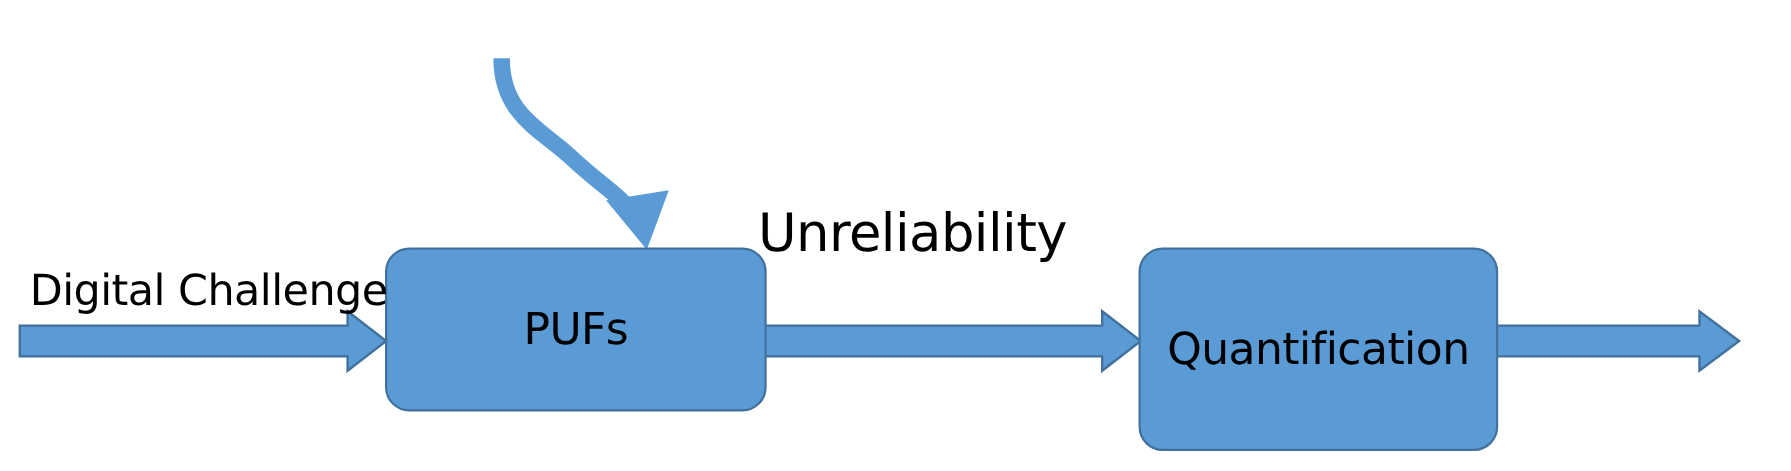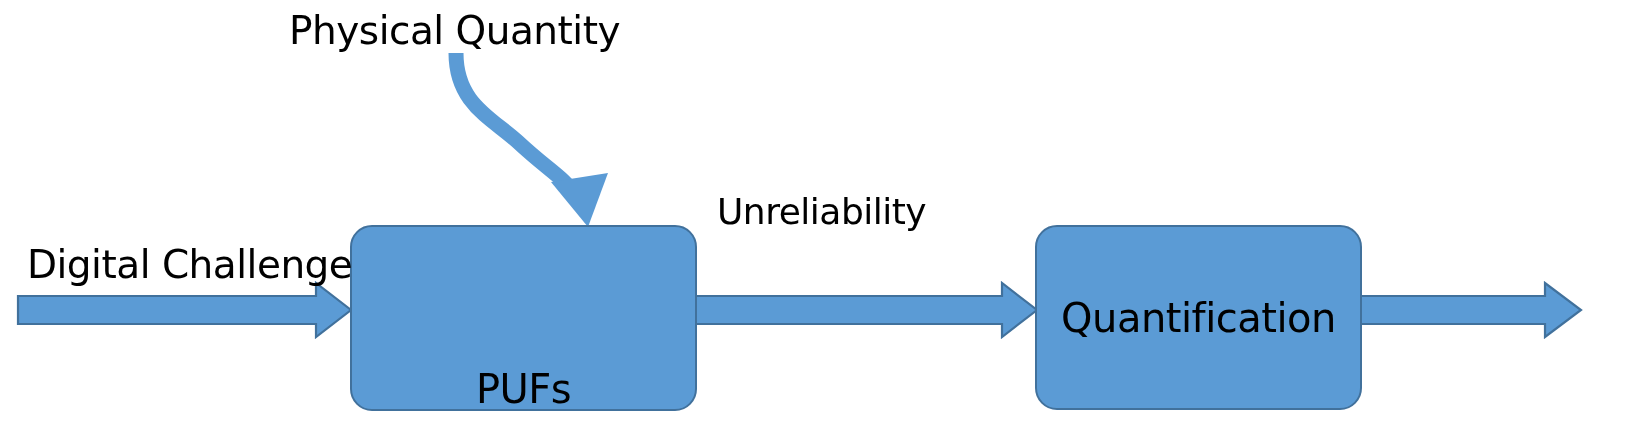--- a/index.html
+++ b/index.html
@@ -32,22 +32,21 @@
     color: #000000;
     line-height: 1;
     white-space: nowrap;
     letter-spacing: -0.5px;
   }
 
   #box-pufs {
     left: 350px;
     top: 225px;
     width: 347px;
-    height: 186px;
-    align-items: flex-end;
+    height: 149px;
   }
   #box-quantification {
     left: 1035px;
     top: 225px;
     width: 327px;
     height: 185px;
   }
 
   
   .diagram-label {
@@ -70,24 +69,23 @@
     font-size: 39px;
   }
   #label-digital-challenge {
     left: 27px;
     top: 245px;
     font-size: 39px;
   }
   #label-unreliability-response {
     left: 689px;
     top: 186px;
-    font-size: 36px;
+    font-size: 48px;
     text-align: right;
     line-height: 52px;
-    margin-left: 28px;
   }
   #label-unreliability-response .lbl-line {
     display: block;
   }
   #label-sensed-value {
     left: 1320px;
     top: 234px;
     font-size: 41px;
   }
 
@@ -129,21 +127,20 @@
   </svg>
 
   <div class="process-box" id="box-pufs" style="background:#5B9BD5; border:2px solid #41719C;">
     <span class="box-label">PUFs</span>
   </div>
 
   <div class="process-box" id="box-quantification" style="background:#5B9BD5; border:2px solid #41719C;">
     <span class="box-label">Quantification</span>
   </div>
 
-  <div class="diagram-label label-sans" id="label-physical-quantity">Physical Quantity</div>
 
   <div class="diagram-label label-sans" id="label-digital-challenge">Digital Challenge</div>
 
   <div class="diagram-label label-sans" id="label-unreliability-response">
     <span class="lbl-line">Unreliability</span>
   </div>
 
 
 </div>
 

